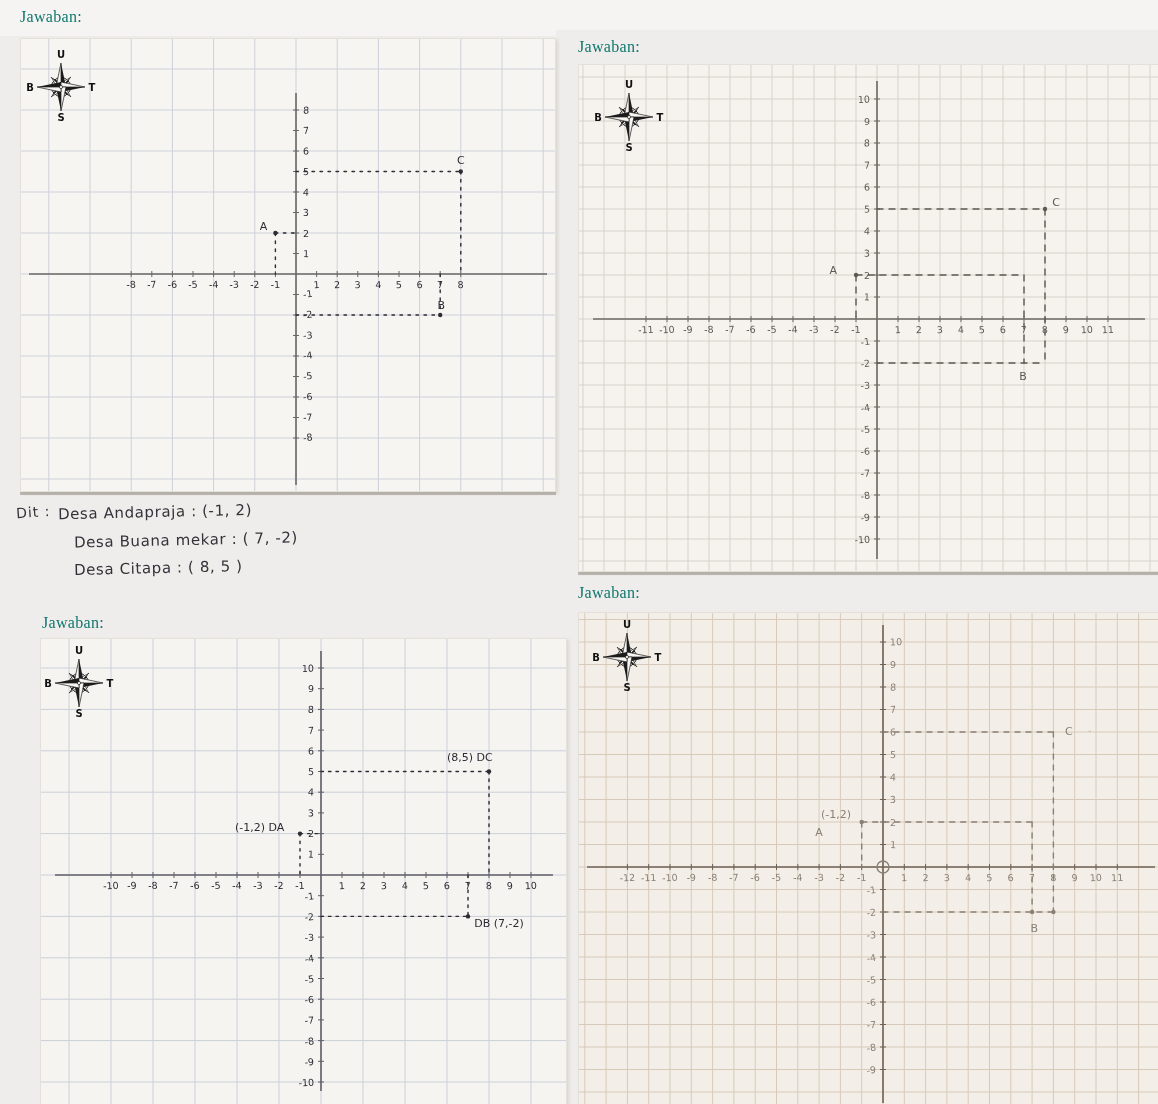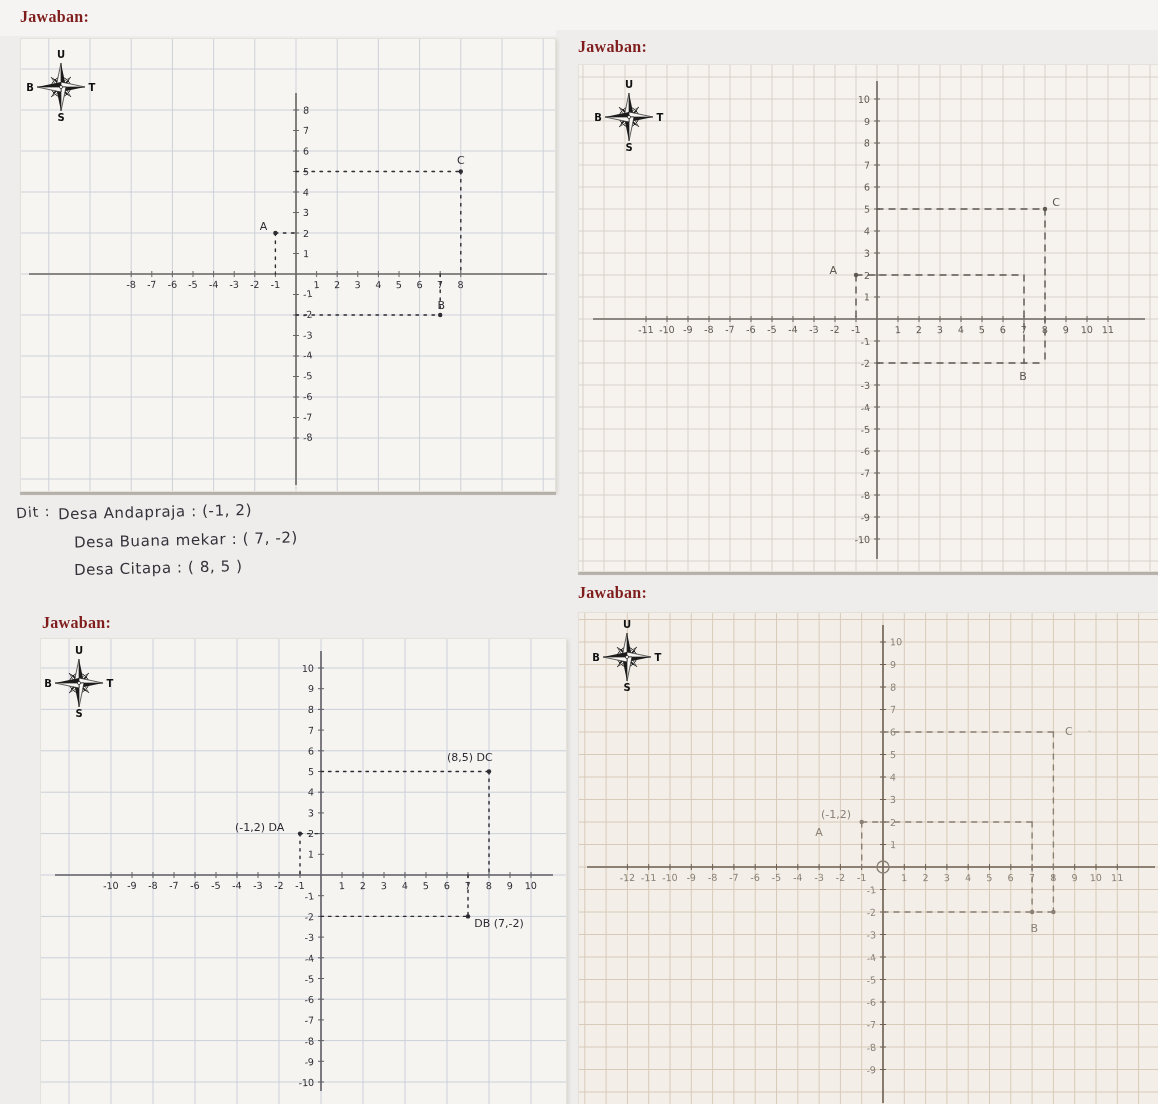--- a/index.html
+++ b/index.html
@@ -2,22 +2,22 @@
 <html><head>
 <meta charset="utf-8">
 <style>
   html,body{margin:0;padding:0;background:#e8e6e4;}
   .stage{position:relative;width:1158px;height:1104px;background:#efedeb;overflow:hidden;
          font-family:"DejaVu Sans",sans-serif;}
   .strip{position:absolute;background:#f6f4f2;}
   .paper{position:absolute;background:#f7f5f1;border:1px solid #e4e1da;
          box-shadow:0 3px 0 rgba(128,121,108,.45),2px 2px 3px rgba(128,121,108,.18);}
   .paper svg{display:block;}
-  .jawaban{position:absolute;font-family:"Liberation Serif",serif;font-weight:bold;
-           font-size:16px;color:#7f1d1d;letter-spacing:.3px;}
+  .jawaban{position:absolute;font-family:"Liberation Serif",serif;font-weight:normal;
+           font-size:16px;color:#0f766e;letter-spacing:.3px;}
   .note{position:absolute;color:#34323a;font-size:15px;letter-spacing:.6px;
         transform:rotate(-1.3deg);}
   .note-prefix{position:absolute;left:16px;top:504px;color:#34323a;font-size:14px;
         letter-spacing:1px;transform:rotate(-4deg);}
   .nl1{left:58px;top:503px;}
   .nl2{left:74px;top:531px;}
   .nl3{left:74px;top:559px;}
 </style>
 </head>
 <body>

